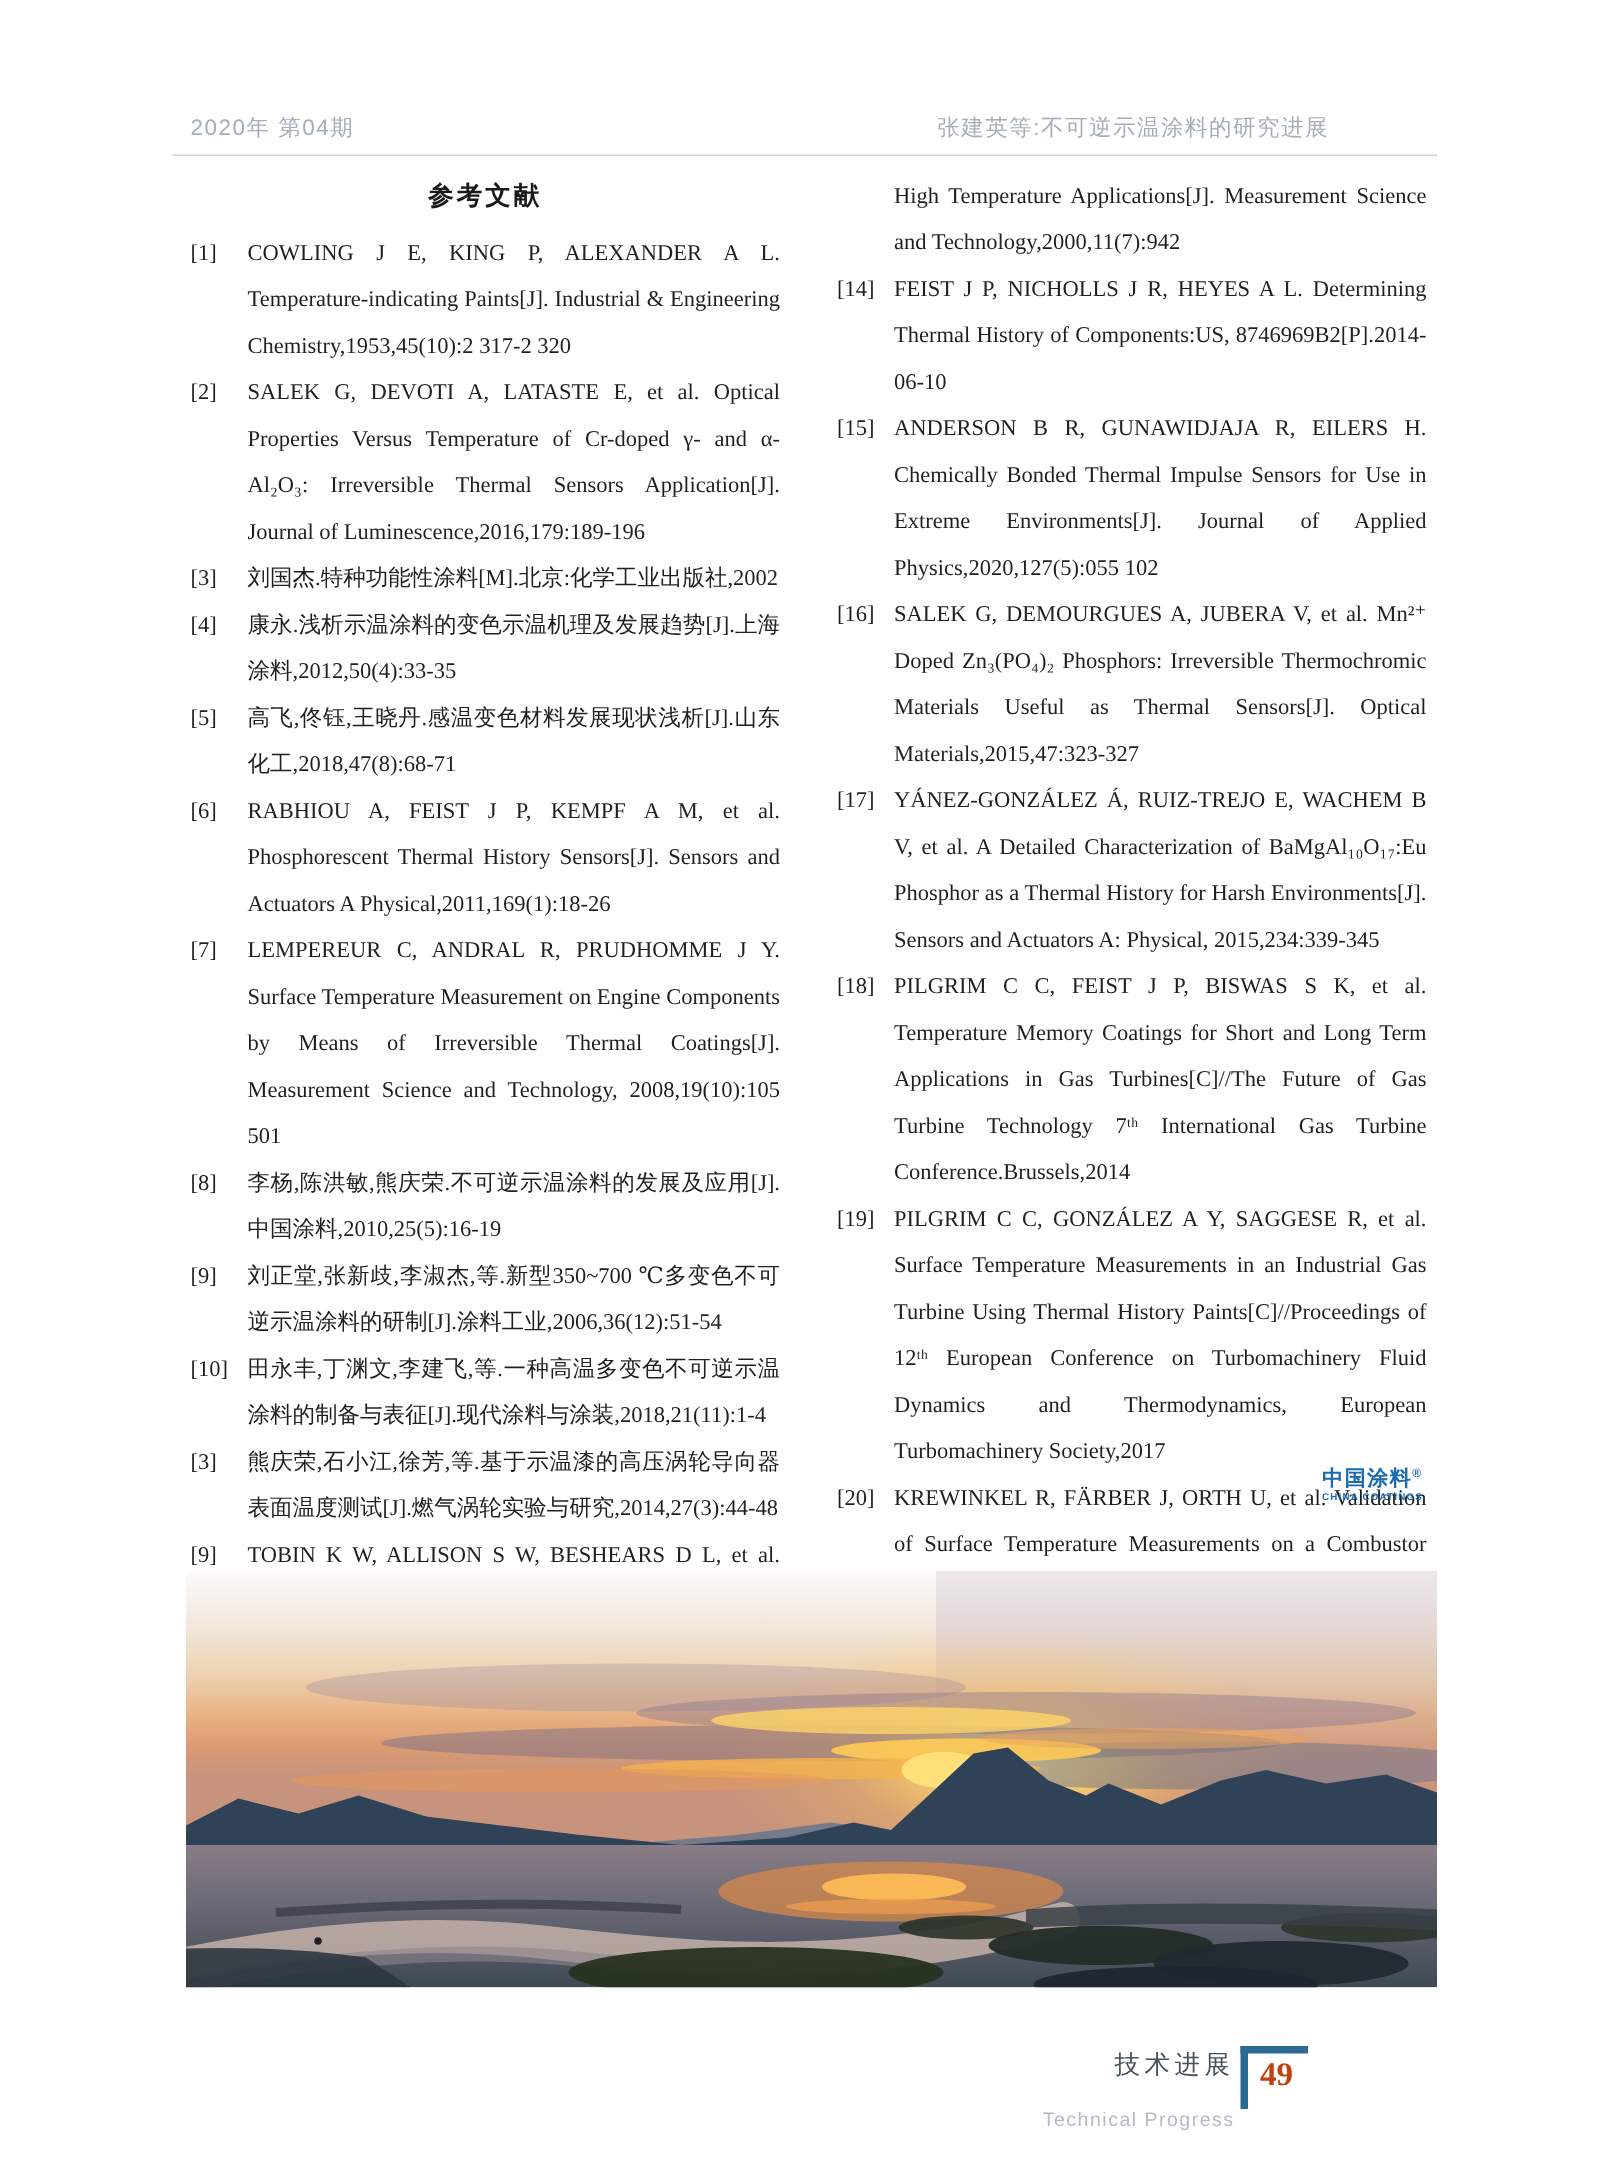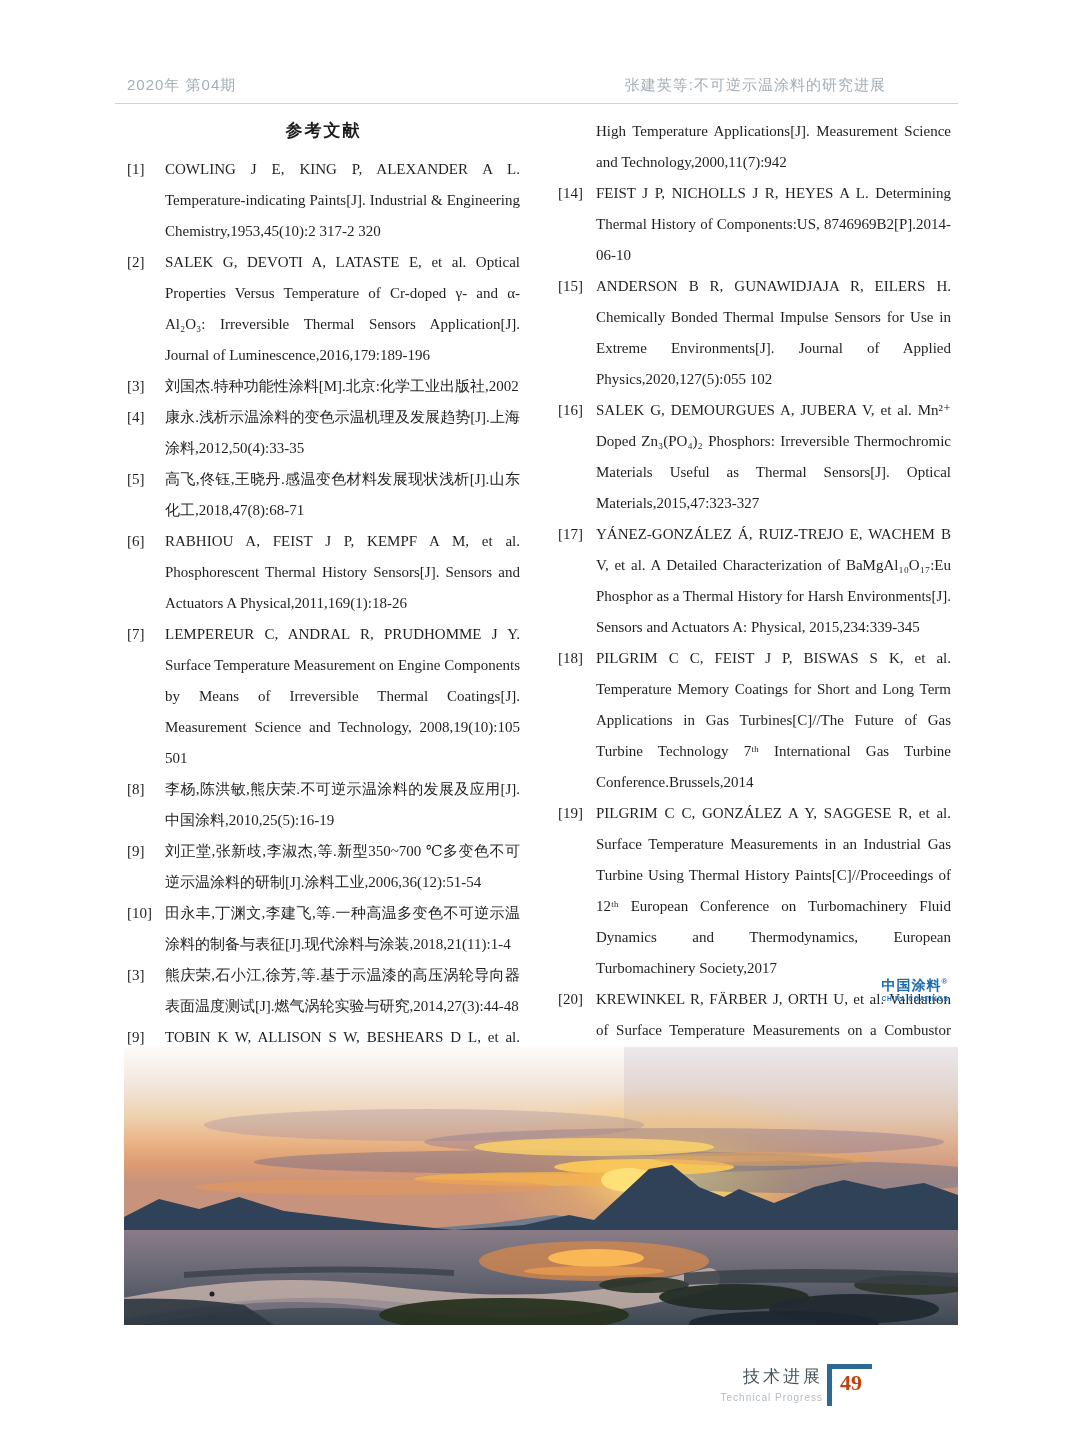--- a/index.html
+++ b/index.html
@@ -50,21 +50,21 @@
   .photo svg { display:block; }
   
   .footer {
     position:absolute; top:1362px; right:131px;
     display:flex; align-items:flex-start; gap:4px;
     font-family:"Liberation Sans","DejaVu Sans",sans-serif;
     justify-content:space-between;
   }
   .footer-section { text-align:right; padding-top:3px; }
   .footer-section .cn { font-size:17px; color:#45525c; letter-spacing:3px; }
-  .footer-section .en { font-size:10px; color:#b3bbc1; letter-spacing:1px; margin-top:4px; }
+  .footer-section .en { font-size:13px; color:#b3bbc1; letter-spacing:1px; margin-top:17px; }
   .pageno-box {
     border-top:5px solid #2b6a94; border-left:5px solid #2b6a94;
     padding:1px 10px 10px 8px; margin-top:2px;
   }
   .pageno {
     font-family:"Liberation Serif","DejaVu Serif",serif;
     font-weight:bold; font-size:22px; color:#c2410c;
   }
 </style>
 </head>

